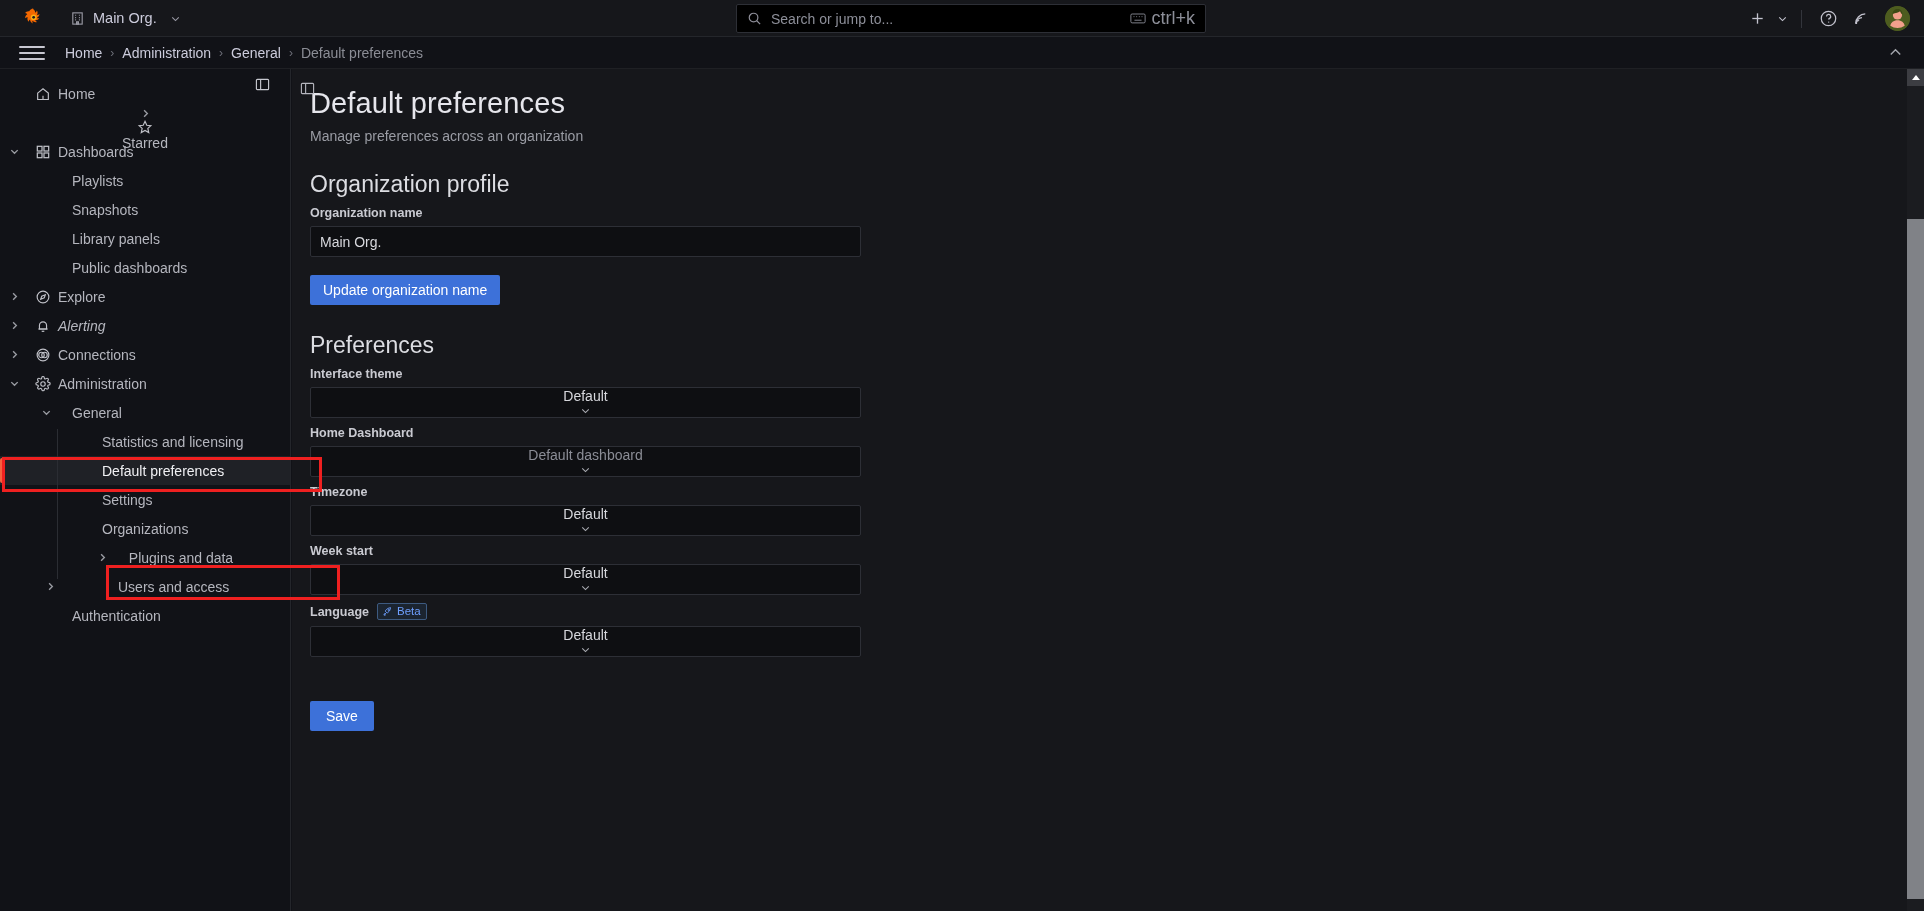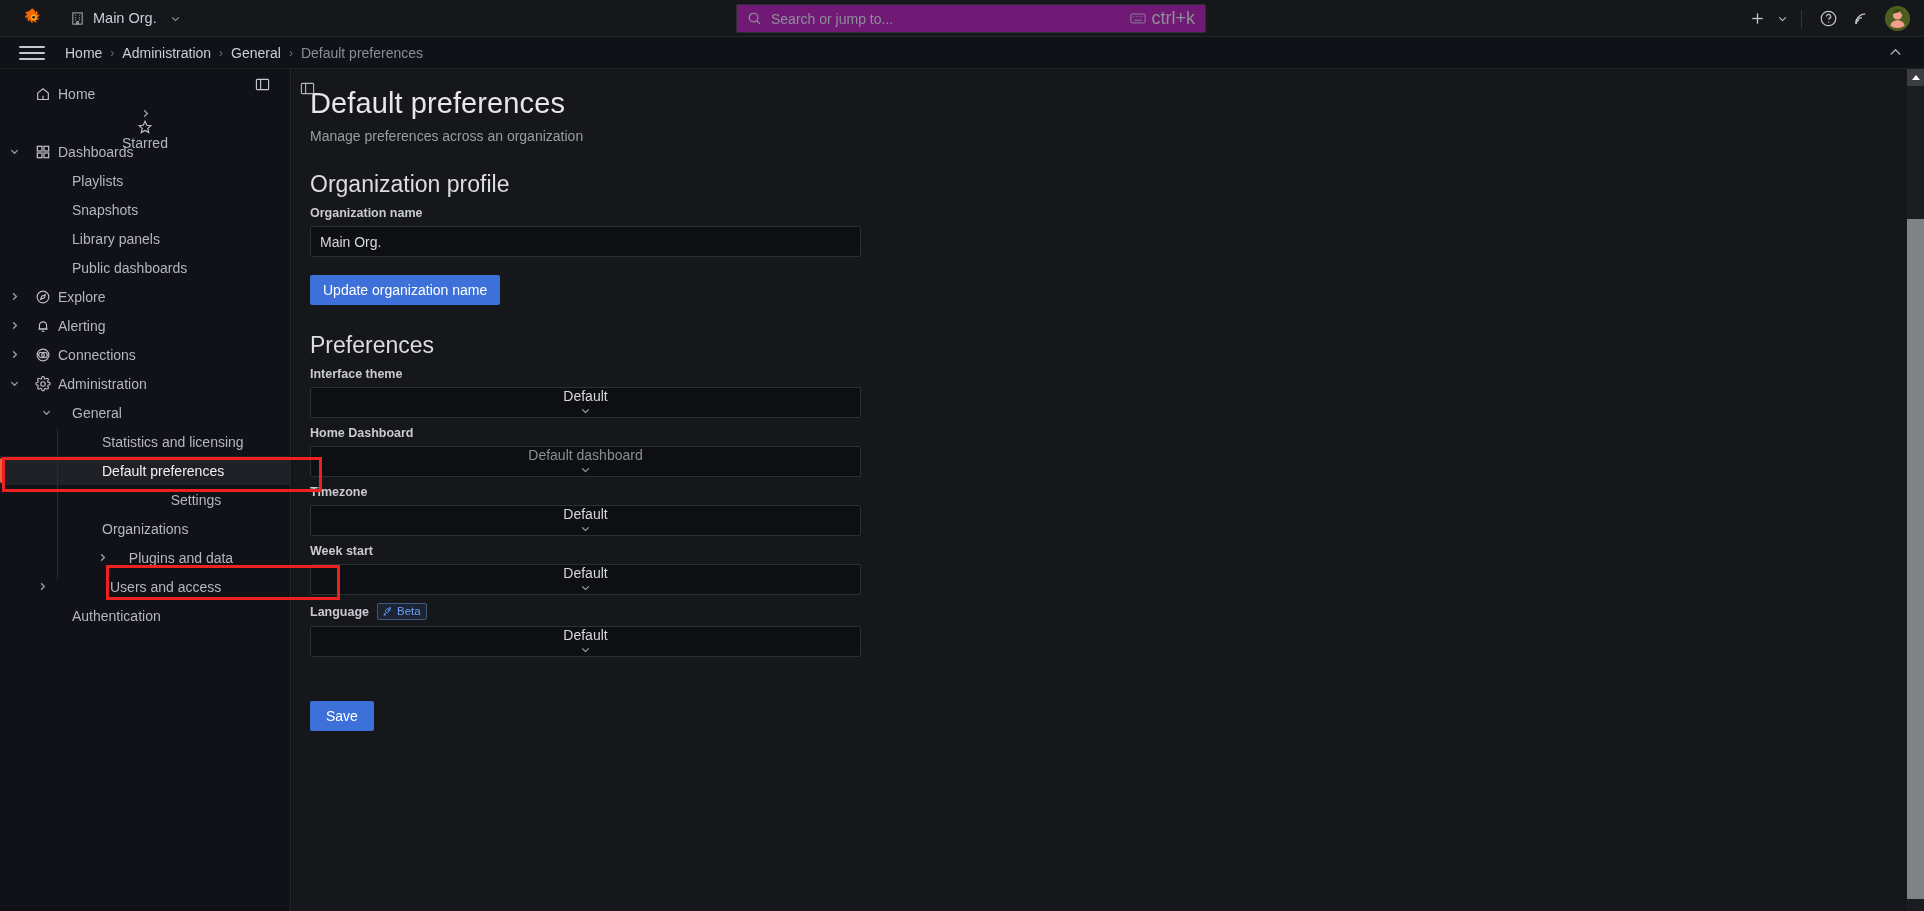--- a/index.html
+++ b/index.html
@@ -24,21 +24,21 @@
     padding: 3px 6px; border-radius: 2px; cursor: pointer;
   }
   .org-chip .bld { color: #9a9aa5; display:flex; }
   .org-chip .chev { color: #9a9aa5; margin-left: 4px; display:flex; }
 
   .searchwrap {
     position: absolute; left: 736px; top: 4px; width: 470px; height: 29px;
   }
   .searchbox {
     width: 100%; height: 100%;
-    background: #701a75;
+    background: #000000;
     border: 1px solid #2d2f36;
     border-radius: 2px;
     display: flex; align-items: center; padding: 0 10px;
     cursor: pointer;
   }
   .searchbox .sicon { color: #8e8e99; display:flex; margin-right: 9px;}
   .searchbox .sph { color: #8d8f99; font-size: 14px; flex: 1; }
   .searchbox .kbd { display: flex; align-items: center; gap: 5px; color: #8d8f99; font-size: 18px; }
 
   .topright { position: absolute; right: 14px; top: 0; height: 37px; display: flex; align-items: center; gap: 2px; }
@@ -338,21 +338,21 @@
           </svg>
         </div>
         <div class="nav-ico">
           <svg width="16" height="16" viewBox="0 0 18 18" fill="none" stroke="currentColor" stroke-width="1.3">
             <circle cx="9" cy="9" r="6.6"></circle>
             <polygon points="11.6,6.4 7.6,8 6.4,11.6 10.4,10"></polygon>
           </svg>
         </div>
         <div class="nav-lbl">Explore</div>
       </div>
-      <div class="nav-row" style="padding-left: 0px;">
+      <div class="nav-row" style="padding-left: 0px; font-style: italic;">
         <div class="nav-exp">
           <svg width="11" height="11" viewBox="0 0 12 12" fill="none" stroke="currentColor" stroke-width="1.5">
             <polyline points="4.5,2.5 8,6 4.5,9.5"></polyline>
           </svg>
         </div>
         <div class="nav-ico">
           <svg width="16" height="16" viewBox="0 0 18 18" fill="none" stroke="currentColor" stroke-width="1.3">
             <path d="M5 12.4V8.3a4 4 0 0 1 8 0v4.1z"></path>
             <line x1="3.8" y1="12.4" x2="14.2" y2="12.4"></line>
             <path d="M7.7 14.3a1.4 1.4 0 0 0 2.6 0"></path>
@@ -401,40 +401,40 @@
       <div class="nav-row child" style="padding-left: 62px;">
         <div class="nav-exp"></div>
         <div class="nav-ico" style="width: 12px; min-width: 12px;"></div>
         <div class="nav-lbl">Statistics and licensing</div>
       </div>
       <div class="nav-row child active" style="padding-left: 62px;">
         <div class="nav-exp"></div>
         <div class="nav-ico" style="width: 12px; min-width: 12px;"></div>
         <div class="nav-lbl">Default preferences</div>
       </div>
-      <div class="nav-row child" style="padding-left: 62px; justify-content: center;">
+      <div class="nav-row child" style="padding-left: 62px;">
         <div class="nav-exp"></div>
         <div class="nav-ico" style="width: 12px; min-width: 12px;"></div>
         <div class="nav-lbl">Settings</div>
       </div>
       <div class="nav-row child" style="padding-left: 62px;">
         <div class="nav-exp"></div>
         <div class="nav-ico" style="width: 12px; min-width: 12px;"></div>
         <div class="nav-lbl">Organizations</div>
       </div>
       <div class="nav-row child" style="padding-left: 32px; justify-content: center;">
         <div class="nav-exp">
           <svg width="11" height="11" viewBox="0 0 12 12" fill="none" stroke="currentColor" stroke-width="1.5">
             <polyline points="4.5,2.5 8,6 4.5,9.5"></polyline>
           </svg>
         </div>
         <div class="nav-ico" style="width: 12px; min-width: 12px;"></div>
         <div class="nav-lbl">Plugins and data</div>
       </div>
-      <div class="nav-row child" style="padding-left: 28px; gap: 21px;">
+      <div class="nav-row child" style="padding-left: 36px; gap: 21px;">
         <div class="nav-exp">
           <svg width="11" height="11" viewBox="0 0 12 12" fill="none" stroke="currentColor" stroke-width="1.5">
             <polyline points="4.5,2.5 8,6 4.5,9.5"></polyline>
           </svg>
         </div>
         <div class="nav-ico" style="width: 12px; min-width: 12px;"></div>
         <div class="nav-lbl">Users and access</div>
       </div>
       <div class="nav-row child" style="padding-left: 32px;">
         <div class="nav-exp"></div>

